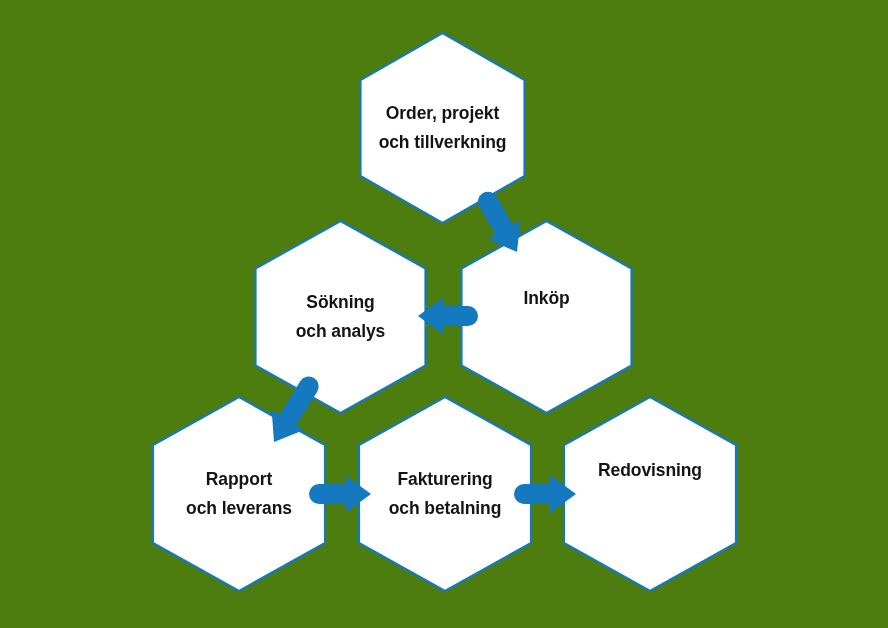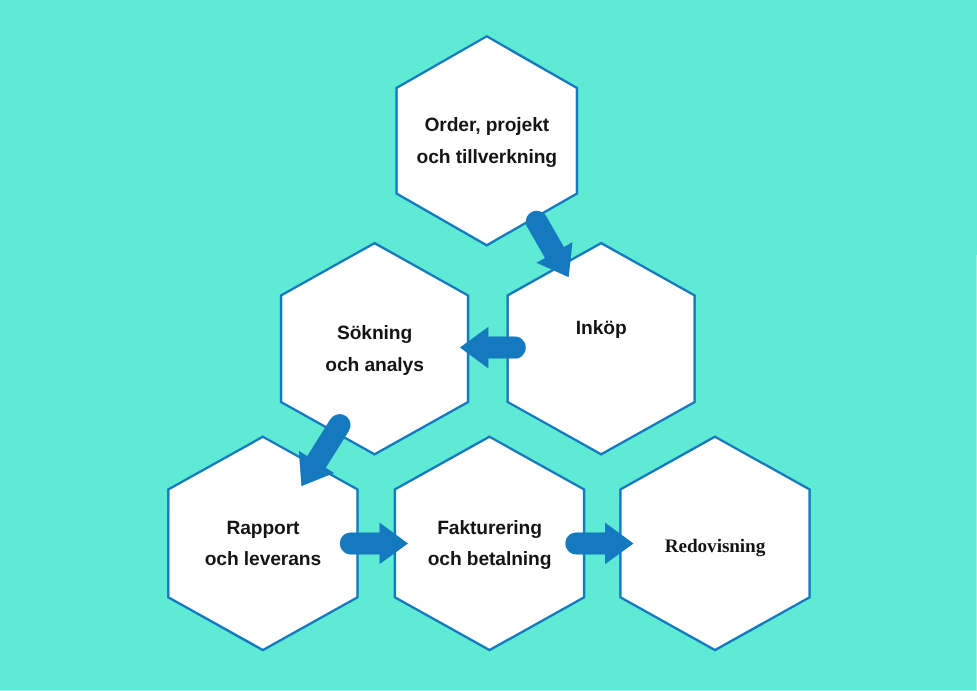--- a/index.html
+++ b/index.html
@@ -8,21 +8,21 @@
     padding: 0;
     background: #ffffff;
   }
   body {
     font-family: "Liberation Sans", sans-serif;
   }
   #canvas {
     position: relative;
     width: 888px;
     height: 628px;
-    background: #5eead4;
+    background: #4d7c0f;
     overflow: hidden;
   }
   #diagram-svg {
     position: absolute;
     left: 0;
     top: 0;
     width: 888px;
     height: 628px;
   }
   .hex-shape {
@@ -75,16 +75,16 @@
   <div id="label-layer">
       <div class="node-label" style="left: 442.5px; top: 128px;">Order, projekt
 och tillverkning</div>
       <div class="node-label" style="left: 340.5px; top: 317px; text-align: center;">Sökning
 och analys</div>
       <div class="node-label" style="left: 546.5px; top: 298px;">Inköp</div>
       <div class="node-label" style="left: 239px; top: 494px;">Rapport
 och leverans</div>
       <div class="node-label" style="left: 445px; top: 494px;">Fakturering
 och betalning</div>
-      <div class="node-label" style="left: 650px; top: 496px; font-family: Liberation Serif, serif;">Redovisning</div>
+      <div class="node-label" style="left: 650px; top: 470px;">Redovisning</div>
     </div>
 
 </div>
 
 </body></html>

